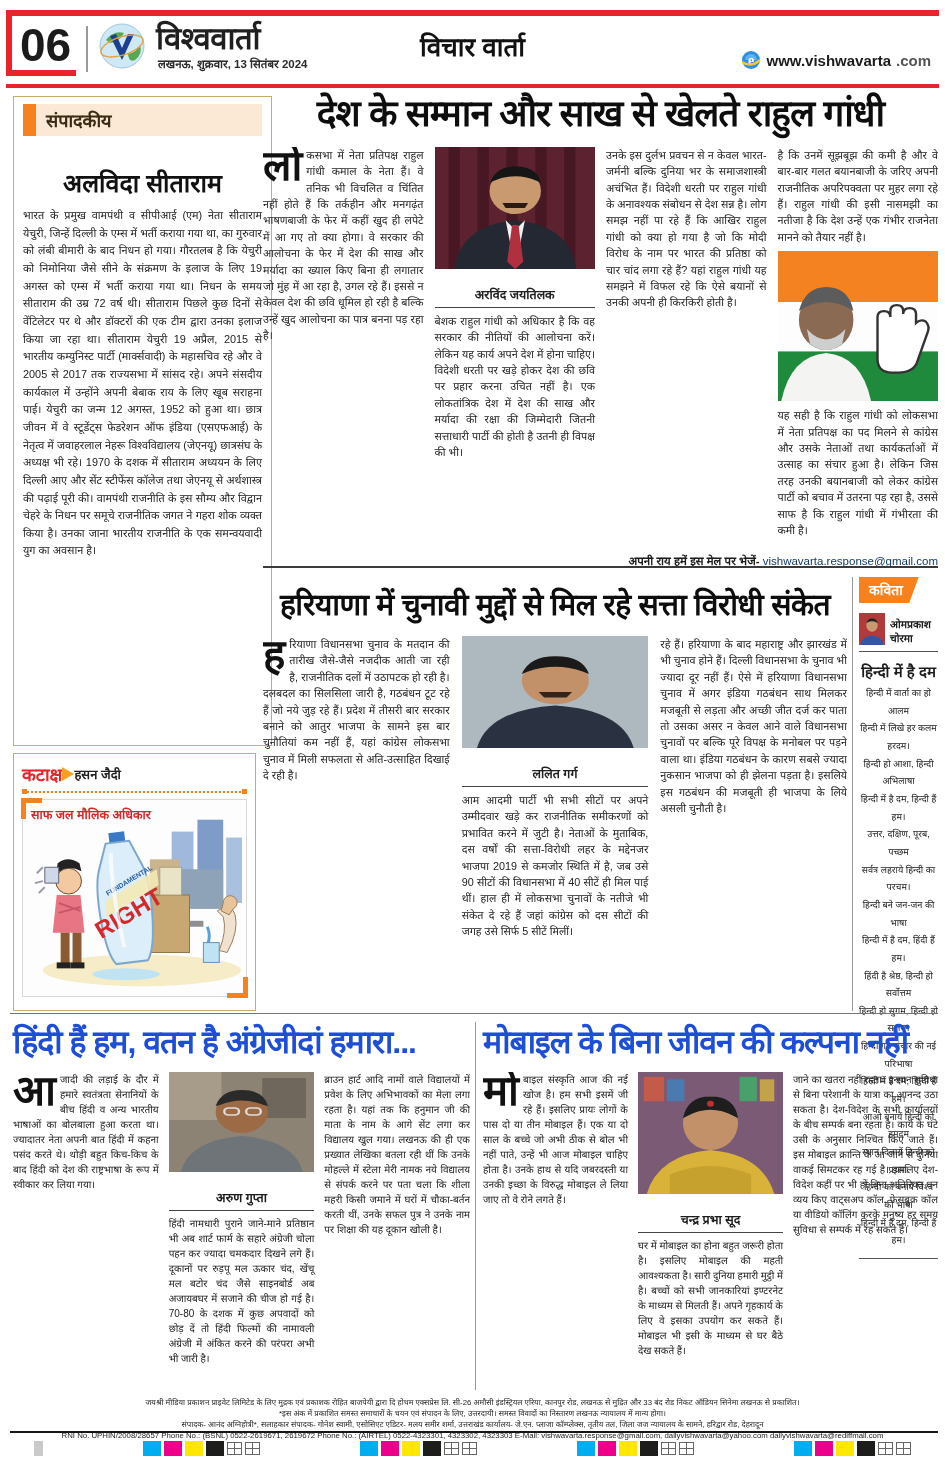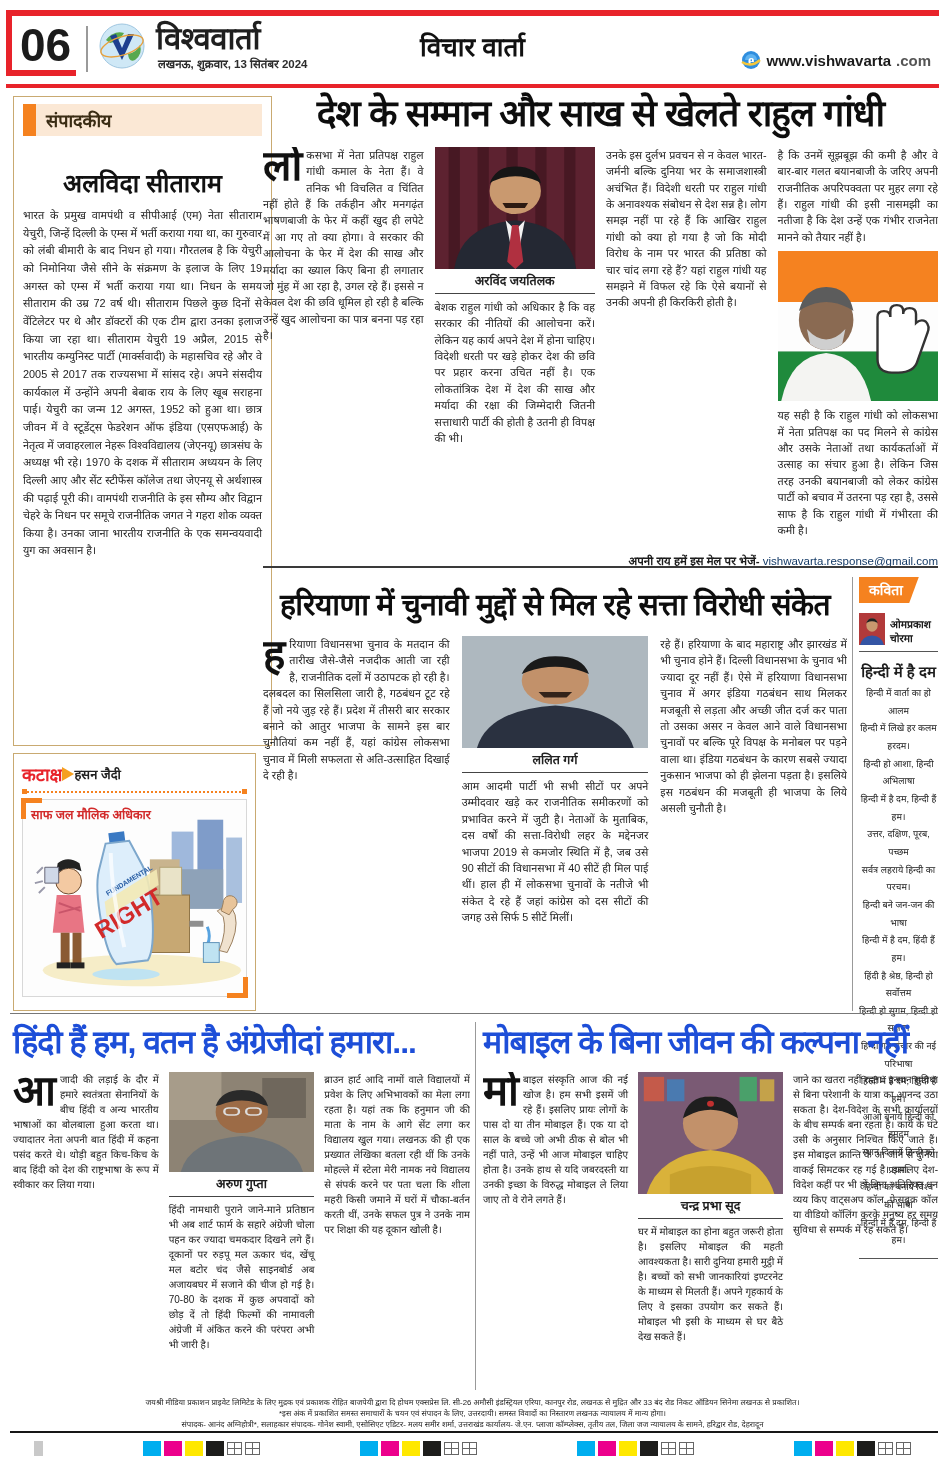--- a/index.html
+++ b/index.html
@@ -18,21 +18,21 @@
   .edition{left:158px;top:56px;font-size:11.5px;font-weight:bold;color:#2c2c2c;}
   .section-title{left:0;right:0;top:28px;text-align:center;font-size:26px;font-weight:bold;color:#111;pointer-events:none;}
   .website{right:14px;top:50px;font-size:15px;font-weight:bold;color:#1b1b1b;display:flex;align-items:center;gap:5px;}
   .website .dotcom{color:#555;}
   .rule-red{left:6px;top:84px;width:933px;height:4px;background:#e8232a;}
 
   
   .just{text-align:justify;}
   .bodytxt{font-size:10.8px;line-height:1.52;color:#222;}
   .dropcap{float:left;font-size:42px;line-height:34px;font-weight:bold;padding:2px 4px 0 0;color:#111;}
-  .byline{text-align:center;font-weight:bold;font-size:12.5px;padding:3px 0 2px;border-bottom:1.5px solid #444;}
+  .byline{text-align:center;font-weight:bold;font-size:12.5px;padding:17px 0 2px;border-bottom:1.5px solid #444;}
   .photo{position:relative;width:100%;overflow:hidden;background:#cfcfcf;}
   .photo svg{display:block;width:100%;height:100%;}
 
   
   .ed-box{left:13px;top:96px;width:259px;height:650px;border:1px solid #c9aa71;box-sizing:border-box;padding:7px 9px;}
   .ed-head{position:relative;background:#fbe8d5;height:32px;display:flex;align-items:center;}
   .ed-head .sq{width:13px;height:32px;background:#f5821f;margin-right:10px;}
   .ed-label{font-size:18px;font-weight:bold;color:#3a2c14;}
   .ed-title{text-align:center;font-size:25px;font-weight:800;margin:29px 0 8px;color:#111;}
   .ed-body{font-size:10.9px;line-height:1.62;}
@@ -379,20 +379,21 @@
       <div class="b-col">
         <span>जाने का खतरा नहीं रहता। इन्सान सुविधा से बिना परेशानी के यात्रा का आनन्द उठा सकता है। देश-विदेश के सभी कार्यालयों के बीच सम्पर्क बना रहता है। कार्य के घंटे उसी के अनुसार निश्चित किए जाते हैं। इस मोबाइल क्रान्ति के आ जाने से दुनिया वाकई सिमटकर रह गई है। इसलिए देश-विदेश कहीं पर भी हों बिना अतिरिक्त धन व्यय किए वाट्सअप कॉल, फेसबुक कॉल या वीडियो कॉलिंग करके मनुष्य हर समय सुविधा से सम्पर्क में रह सकते हैं।</span>
       </div>
     </div>
   </div>
 
   <div class="abs footer">
       <div class="f-line">जयश्री मीडिया प्रकाशन प्राइवेट लिमिटेड के लिए मुद्रक एवं प्रकाशक रोहित बाजपेयी द्वारा दि होथम एक्सप्रेस लि. सी-26 अमौसी इंडस्ट्रियल एरिया, कानपुर रोड, लखनऊ से मुद्रित और 33 बंद रोड निकट ऑडियन सिनेमा लखनऊ से प्रकाशित।</div>
       <div class="f-line">*इस अंक में प्रकाशित समस्त समाचारों के चयन एवं संपादन के लिए, उत्तरदायी। समस्त विवादों का निस्तारण लखनऊ न्यायालय में मान्य होगा।</div>
       <div class="f-line">संपादक- आनंद अग्निहोत्री*, सलाहकार संपादक- गोनेश स्वामी, एसोसिएट एडिटर- मलय समीर शर्मा, उत्तराखंड कार्यालय- जे.एन. प्लाजा कॉम्प्लेक्स, तृतीय तल, जिला जज न्यायालय के सामने, हरिद्वार रोड, देहरादून</div>
+      <div class="f-line">RNI No. UPHIN/2008/28657  Phone No.:  (BSNL) 0522-2619671, 2619672  Phone No.: (AIRTEL) 0522-4323301, 4323302, 4323303  E-Mail: vishwavarta.response@gmail.com,  dailyvishwavarta@yahoo.com dailyvishwavarta@rediffmail.com</div>
     </div>
   <div class="abs hr-footer"></div>
 
   <div class="abs cmyk">
     <span class="gray-sq"></span>
     <span class="cmyk-group">
       <span class="sw" style="background:#00aeef"></span>
       <span class="sw" style="background:#ec008c"></span>
       <span class="sw" style="background:#ffe800"></span>
       <span class="sw" style="background:#1d1d1b"></span>

